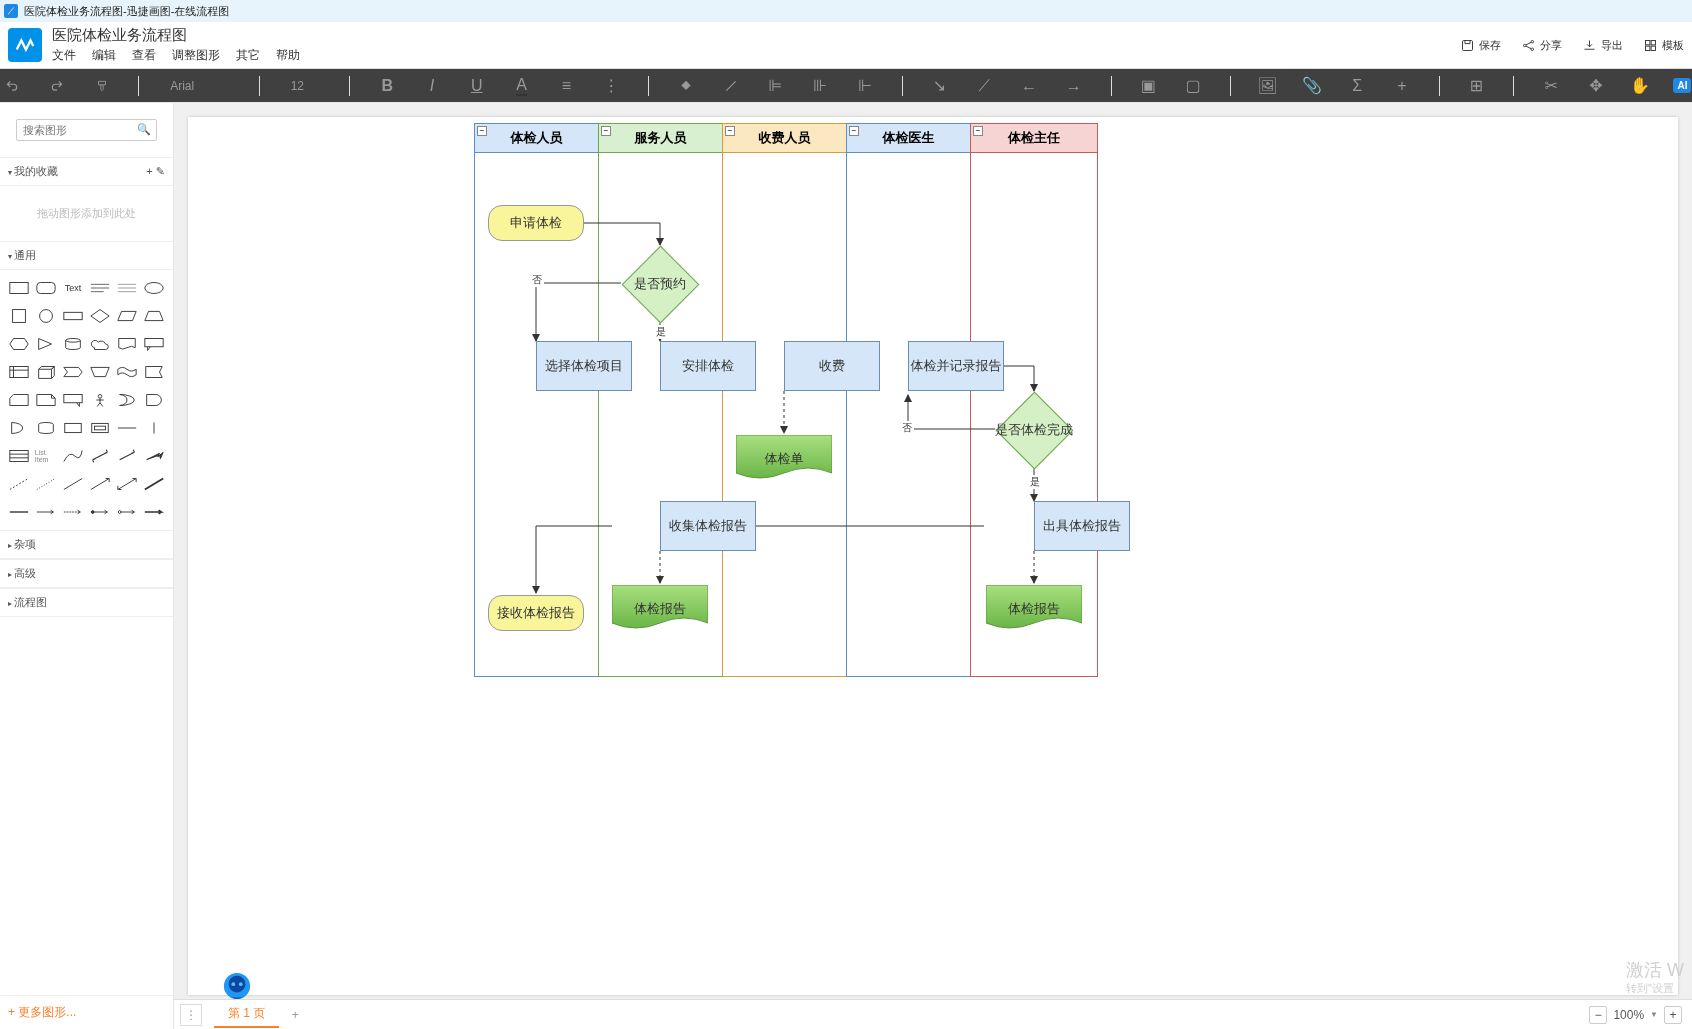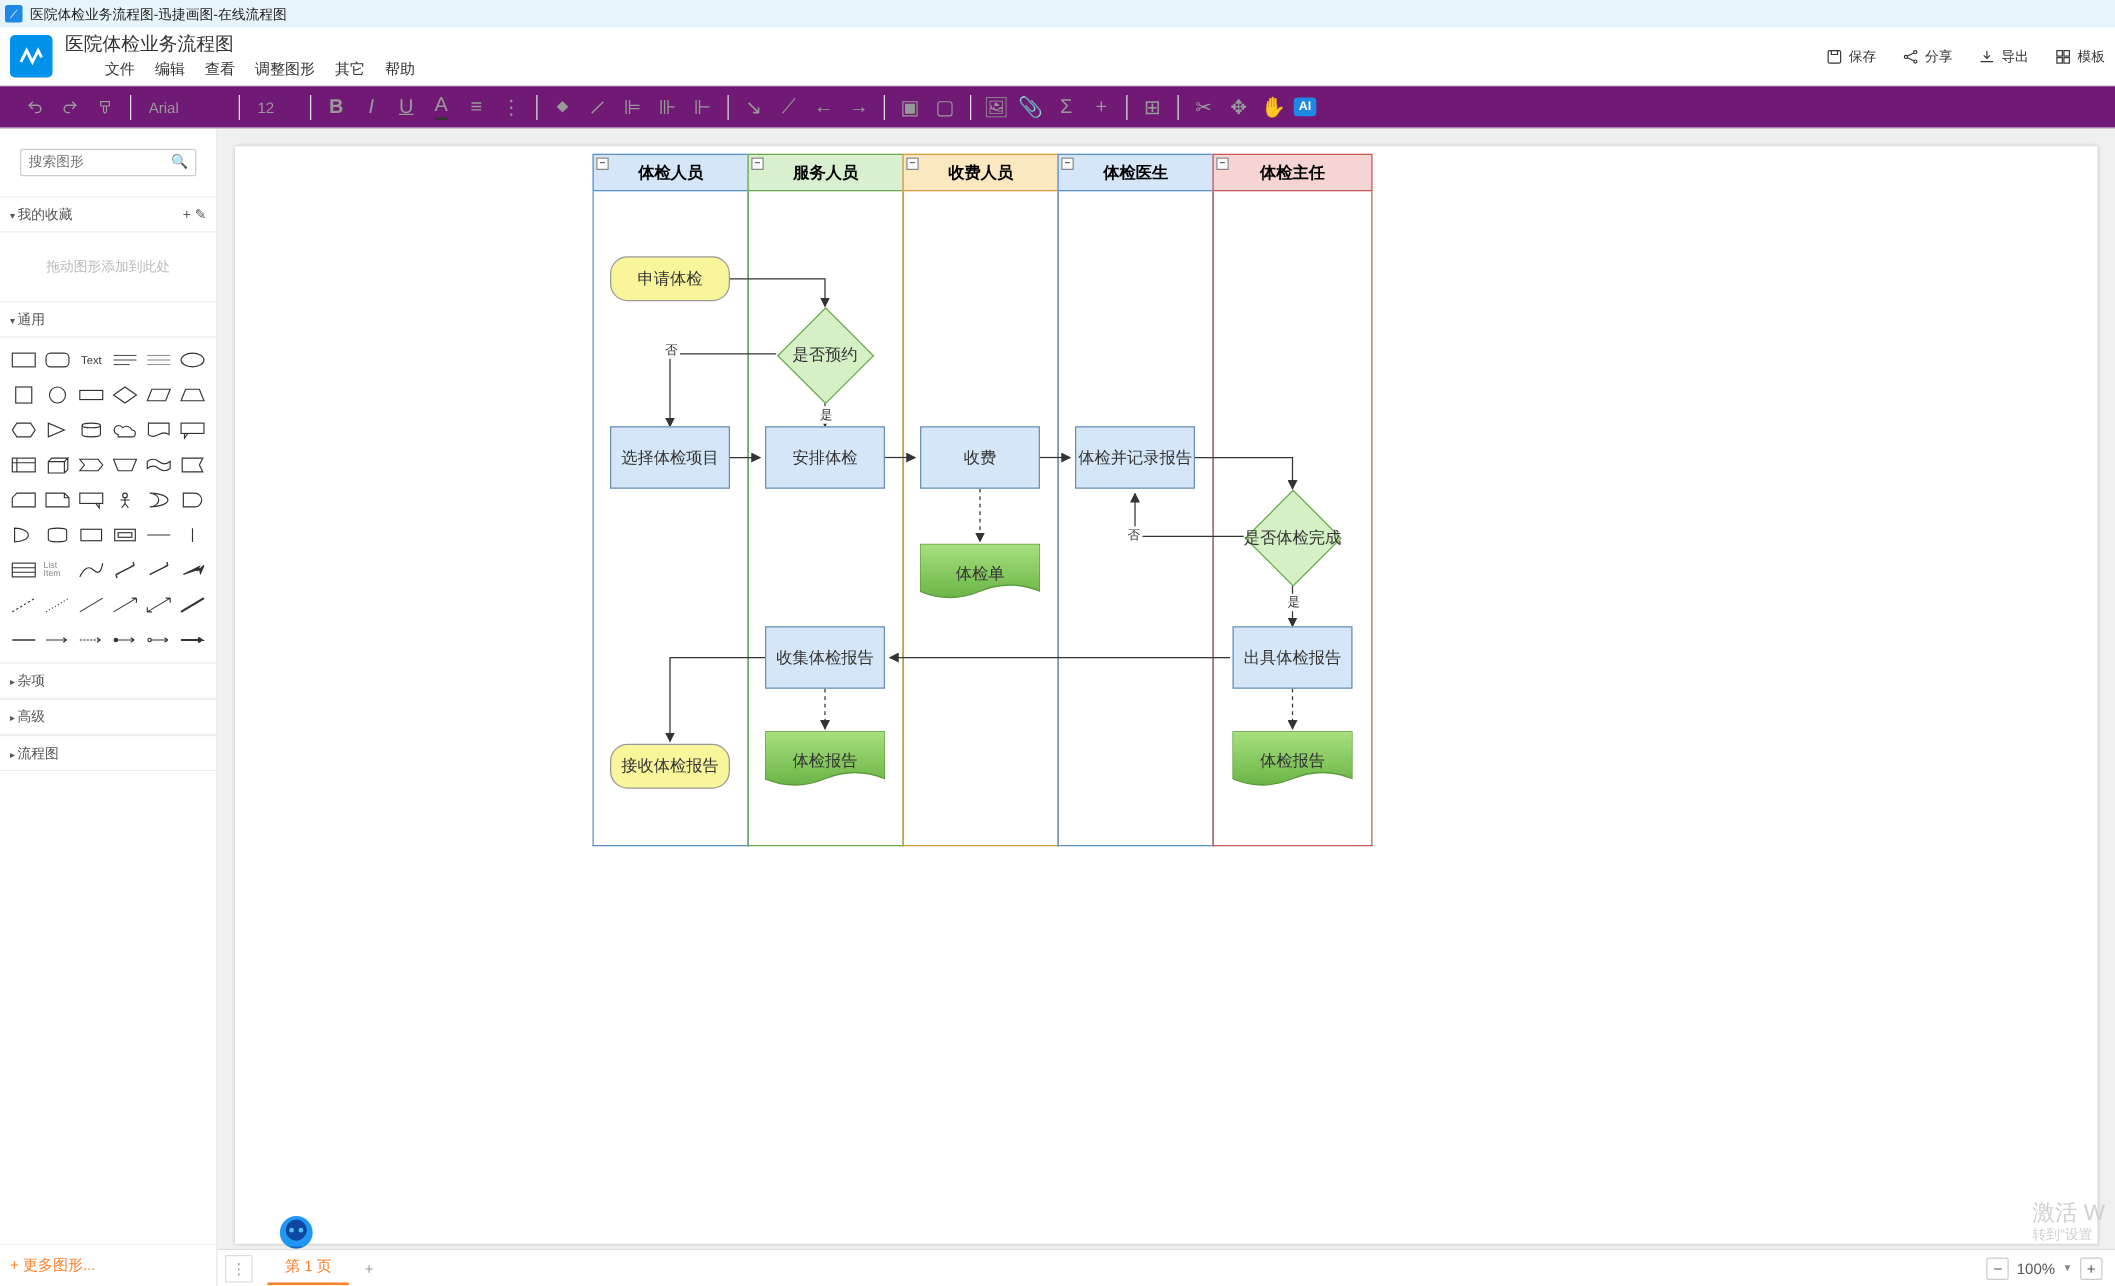--- a/index.html
+++ b/index.html
@@ -4,26 +4,26 @@
 <style>
 * { margin: 0; padding: 0; box-sizing: border-box; font-family: Arial, "Microsoft YaHei", sans-serif; }
 body { width: 1692px; height: 1029px; overflow: hidden; background: #fff; display: flex; flex-direction: column; }
 .titlebar { background: #e8f4fb; height: 22px; display: flex; align-items: center; padding: 0 4px; font-size: 11px; color: #222; }
 .titlebar .icon { width: 14px; height: 14px; background: #1e88e5; border-radius: 2px; margin-right: 6px; display: inline-flex; align-items: center; justify-content: center; color: #fff; font-size: 9px; }
 .header { display: flex; align-items: center; padding: 4px 8px; border-bottom: 1px solid #ddd; }
 .logo { width: 34px; height: 34px; background: #0091ea; border-radius: 4px; display: flex; align-items: center; justify-content: center; margin-right: 10px; }
 .logo svg { width: 22px; height: 22px; fill: none; stroke: #fff; stroke-width: 2.5; }
 .title-block { flex: 1; }
 .doc-title { font-size: 15px; font-weight: 500; color: #333; }
-.menubar { display: flex; gap: 16px; margin-top: 2px; font-size: 12px; color: #333; margin-left: 32px; }
+.menubar { display: flex; gap: 16px; margin-top: 2px; font-size: 12px; color: #333; }
 .menubar span { cursor: pointer; }
 .header-actions { display: flex; gap: 20px; align-items: center; font-size: 11px; color: #333; }
 .header-actions .act { display: flex; align-items: center; gap: 4px; cursor: pointer; }
 .header-actions .act svg { width: 15px; height: 15px; fill: none; stroke: #333; stroke-width: 1.5; }
-.toolbar { height: 34px; border-bottom: 1px solid #e5e5e5; display: flex; align-items: center; padding: 0 16px; gap: 4px; background: #701a75; }
+.toolbar { height: 34px; border-bottom: 1px solid #e5e5e5; display: flex; align-items: center; padding: 0 0; gap: 4px; background: #404040; justify-content: space-between; }
 .toolbar .sep { width: 1px; height: 20px; background: #ddd; margin: 0 4px; }
 .toolbar .btn { width: 24px; height: 24px; display: flex; align-items: center; justify-content: center; color: #999; border-radius: 3px; }
 .toolbar .btn svg { width: 14px; height: 14px; fill: currentColor; }
 .toolbar .font-sel { font-size: 12px; color: #999; padding: 2px 6px; border: none; background: transparent; width: 70px; }
 .toolbar .ai-badge { background: #1e88e5; color: #fff; font-size: 10px; font-weight: bold; padding: 2px 4px; border-radius: 3px; }
 .main { flex: 1; display: flex; overflow: hidden; }
 .sidebar { width: 174px; border-right: 1px solid #e5e5e5; background: #fff; display: flex; flex-direction: column; font-size: 11px; }
 .search-box { margin: 16px; position: relative; }
 .search-box input { width: 100%; padding: 4px 22px 4px 6px; border: 1px solid #ccc; border-radius: 2px; font-size: 11px; }
 .search-box .sicon { position: absolute; right: 6px; top: 4px; color: #999; }
@@ -35,21 +35,21 @@
 .shape-cell svg { width: 22px; height: 16px; fill: none; stroke: #333; stroke-width: 1; }
 .side-footer { margin-top: auto; padding: 8px; border-top: 1px solid #eee; font-size: 12px; color: #ff7f27; cursor: pointer; }
 .canvas-wrap { flex: 1; background: #f0f0f0; position: relative; overflow: hidden; }
 .page-bg { position: absolute; left: 14px; top: 14px; right: 14px; bottom: 34px; background: #fff; box-shadow: 0 0 3px rgba(0,0,0,.2); }
 .swimlanes { position: absolute; left: 300px; top: 20px; width: 624px; height: 554px; }
 .lane-head { position: absolute; top: 0; height: 30px; display: flex; align-items: center; justify-content: center; font-size: 13px; font-weight: bold; border: 1px solid; }
 .lane-body { position: absolute; top: 30px; height: 524px; border: 1px solid; border-top: none; }
 .collapse-toggle { position: absolute; top: 2px; left: 2px; width: 10px; height: 10px; border: 1px solid #888; background: #fff; font-size: 8px; line-height: 8px; text-align: center; color: #555; cursor: pointer; }
 .node { position: absolute; display: flex; align-items: center; justify-content: center; font-size: 13px; color: #333; }
 .terminator { background: #f9f59b; border: 1px solid #999; border-radius: 14px; width: 96px; height: 36px; }
-.process { background: #d4e6f7; border: 1px solid #6a8fb3; width: 96px; height: 50px; }
+.process { background: #d4e6f7; border: 1px solid #6a8fb3; width: 96px; height: 50px; margin-left: 48px; }
 .diamond { width: 78px; height: 78px; }
 .diamond .dshape { width: 100%; height: 100%; transform: rotate(45deg); background: #d4f0c4; border: 1px solid #6ba84f; }
 .diamond .dtext { position: absolute; width: 100%; text-align: center; }
 .docnode { width: 96px; height: 48px; }
 .docnode svg { position: absolute; left: 0; top: 0; width: 100%; height: 100%; }
 .docnode .dtext { position: relative; z-index: 1; }
 .edge-label { position: absolute; font-size: 10px; color: #333; background: #fff; padding: 0 2px; }
 svg.edges { position: absolute; left: 0; top: 0; width: 100%; height: 100%; pointer-events: none; }
 .help-bot { position: absolute; left: 48px; bottom: 28px; width: 30px; height: 30px; cursor: pointer; }
 .help-bot svg { width: 100%; height: 100%; }

